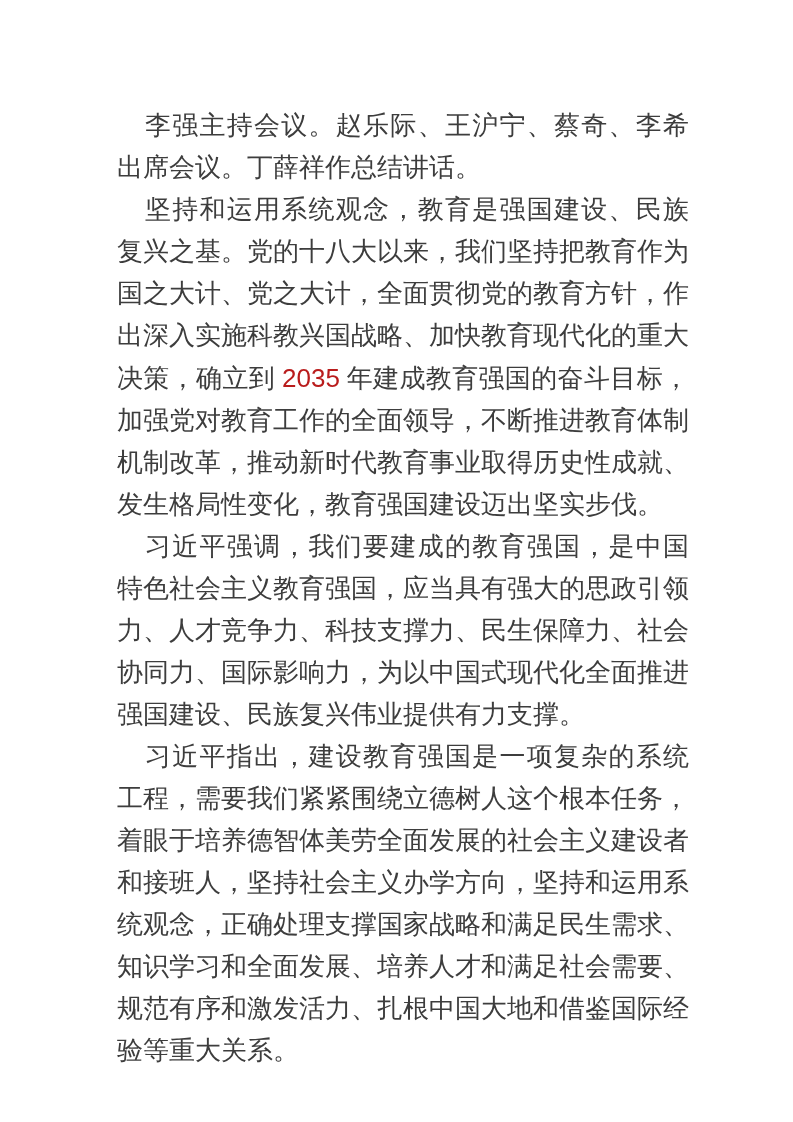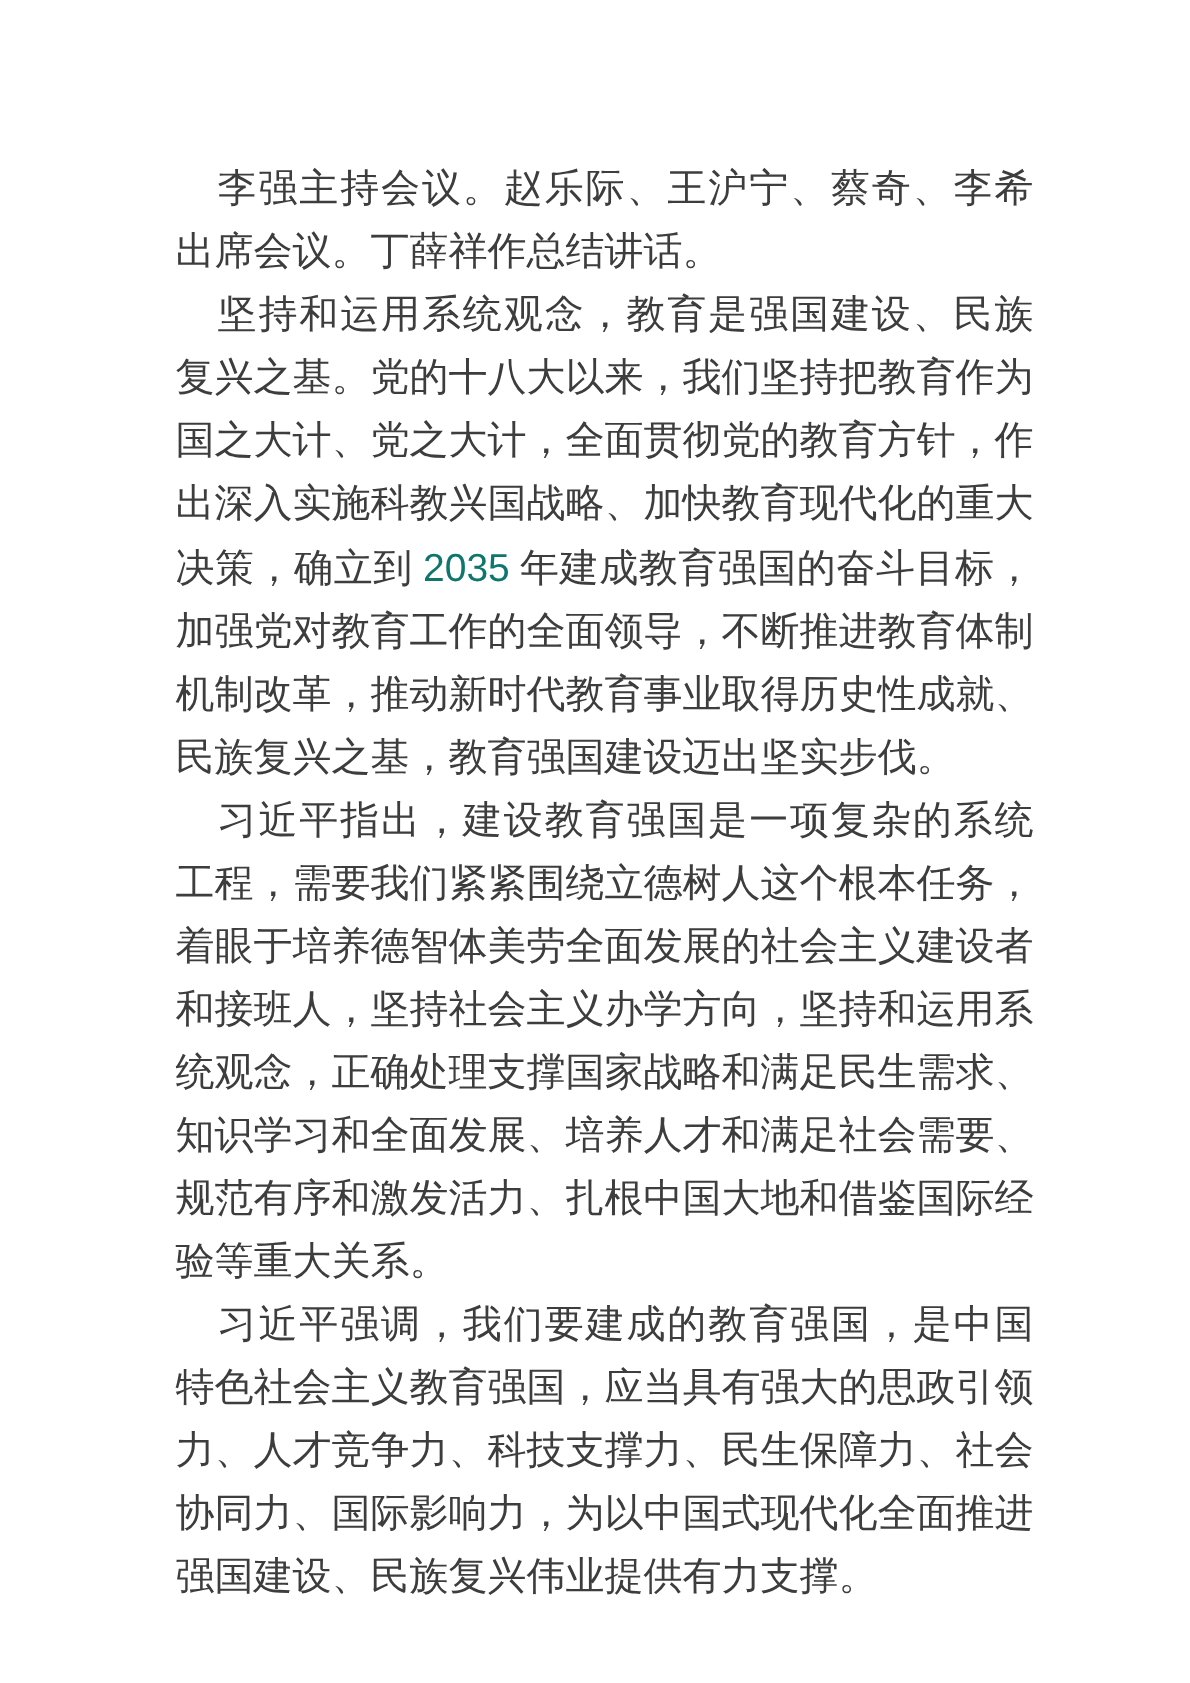--- a/index.html
+++ b/index.html
@@ -26,29 +26,29 @@
     line-height: 42px;
     color: #3d3d3d;
     text-align: justify;
     text-justify: inter-character;
     text-indent: 28px;
     font-weight: 400;
     word-break: break-all;
   }
   .run-latin {
     font-family: "Liberation Sans", "DejaVu Sans", sans-serif;
-    color: #0f766e;
+    color: #b91c1c;
   }
 </style>
 </head>
 <body>
 
 <div class="page">
 
   <p class="para"><span>李强主持会议。赵乐际、王沪宁、蔡奇、李希出席会议。丁薛祥作总结讲话。</span></p>
 
-  <p class="para"><span>坚持和运用系统观念，教育是强国建设、民族复兴之基。党的十八大以来，我们坚持把教育作为国之大计、党之大计，全面贯彻党的教育方针，作出深入实施科教兴国战略、加快教育现代化的重大决策，确立到 </span><span class="run-latin">2035</span><span> 年建成教育强国的奋斗目标，加强党对教育工作的全面领导，不断推进教育体制机制改革，推动新时代教育事业取得历史性成就、民族复兴之基，教育强国建设迈出坚实步伐。</span></p>
+  <p class="para"><span>坚持和运用系统观念，教育是强国建设、民族复兴之基。党的十八大以来，我们坚持把教育作为国之大计、党之大计，全面贯彻党的教育方针，作出深入实施科教兴国战略、加快教育现代化的重大决策，确立到 </span><span class="run-latin">2035</span><span> 年建成教育强国的奋斗目标，加强党对教育工作的全面领导，不断推进教育体制机制改革，推动新时代教育事业取得历史性成就、发生格局性变化，教育强国建设迈出坚实步伐。</span></p>
+
+  <p class="para"><span>习近平强调，我们要建成的教育强国，是中国特色社会主义教育强国，应当具有强大的思政引领力、人才竞争力、科技支撑力、民生保障力、社会协同力、国际影响力，为以中国式现代化全面推进强国建设、民族复兴伟业提供有力支撑。</span></p>
 
   <p class="para"><span>习近平指出，建设教育强国是一项复杂的系统工程，需要我们紧紧围绕立德树人这个根本任务，着眼于培养德智体美劳全面发展的社会主义建设者和接班人，坚持社会主义办学方向，坚持和运用系统观念，正确处理支撑国家战略和满足民生需求、知识学习和全面发展、培养人才和满足社会需要、规范有序和激发活力、扎根中国大地和借鉴国际经验等重大关系。</span></p>
-
-  <p class="para"><span>习近平强调，我们要建成的教育强国，是中国特色社会主义教育强国，应当具有强大的思政引领力、人才竞争力、科技支撑力、民生保障力、社会协同力、国际影响力，为以中国式现代化全面推进强国建设、民族复兴伟业提供有力支撑。</span></p>
 
 </div>
 
 </body></html>

